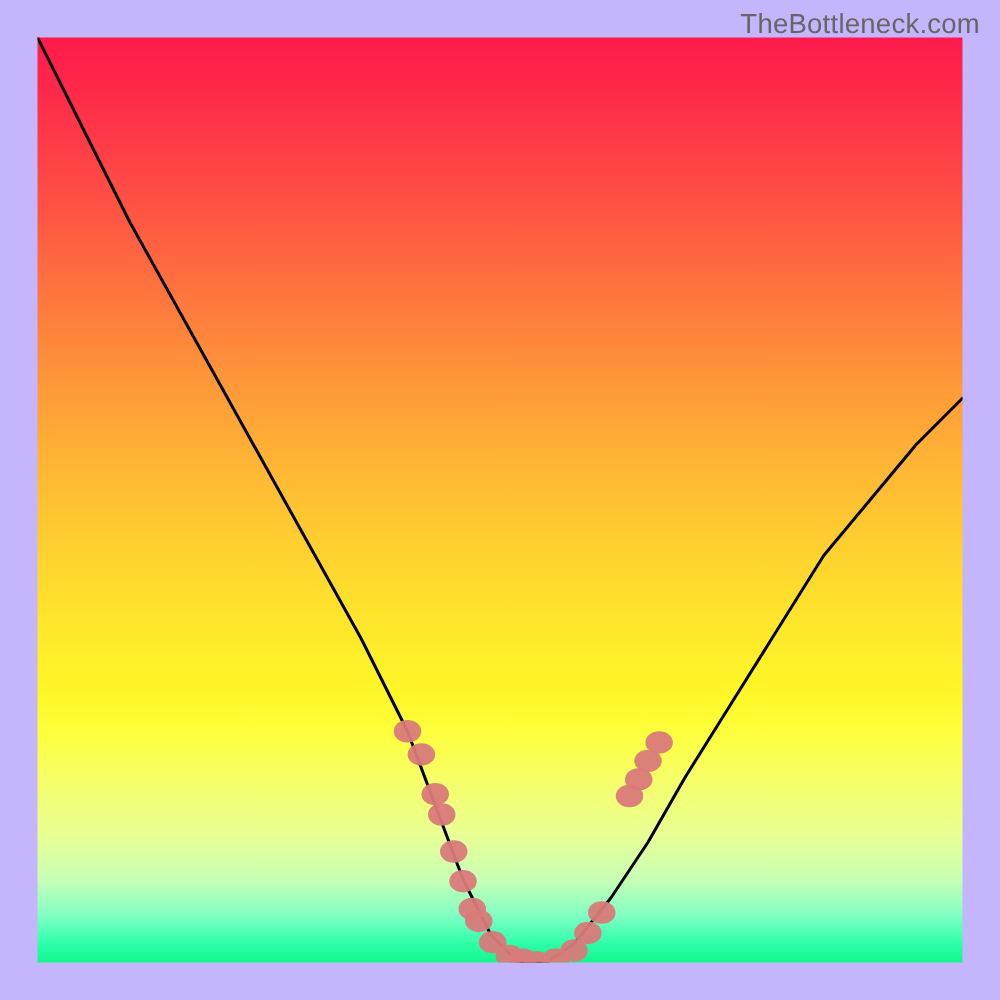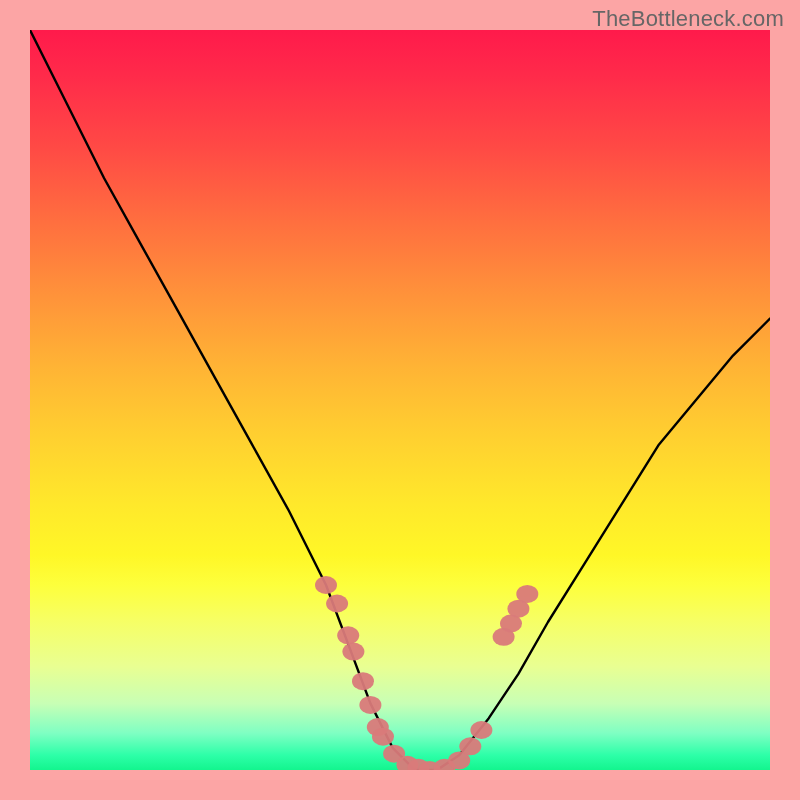--- a/index.html
+++ b/index.html
@@ -8,21 +8,21 @@
     width: 800px;
     height: 800px;
     overflow: hidden;
     background: #000;
     font-family: Arial, Helvetica, sans-serif;
   }
   .frame {
     position: relative;
     width: 800px;
     height: 800px;
-    background: #fca5a5;
+    background: #c4b5fd;
   }
   .plot-area {
     position: absolute;
     left: 30px;
     top: 30px;
     width: 740px;
     height: 740px;
   }
   .gradient-bg {
     position: absolute;

